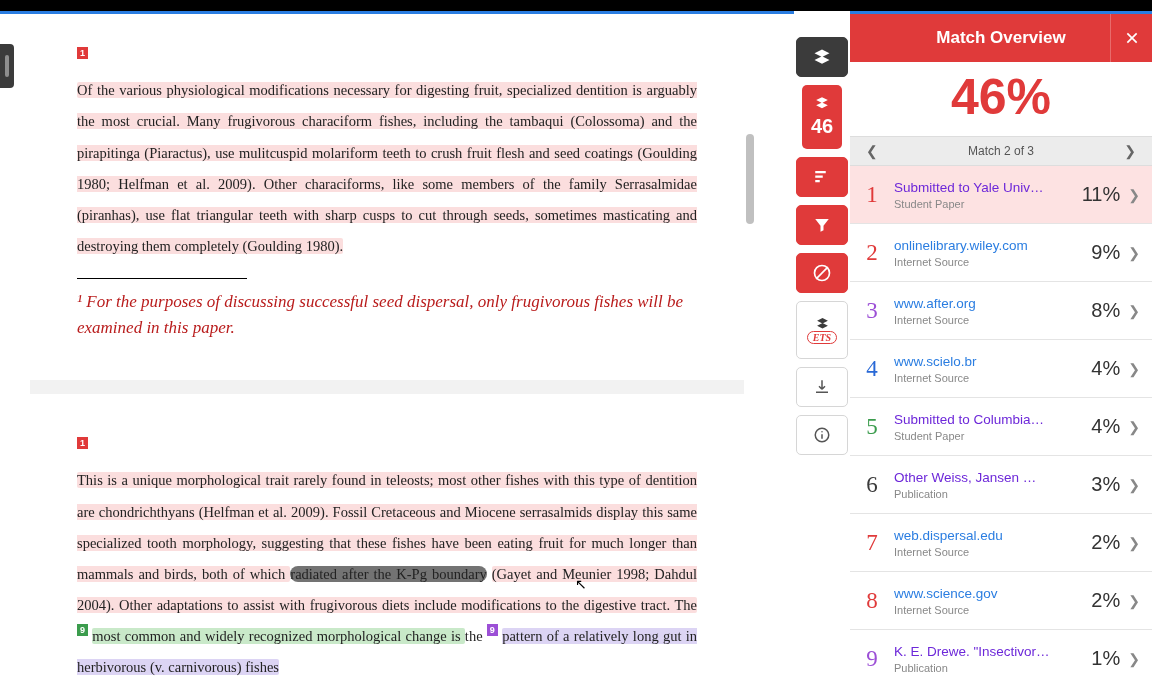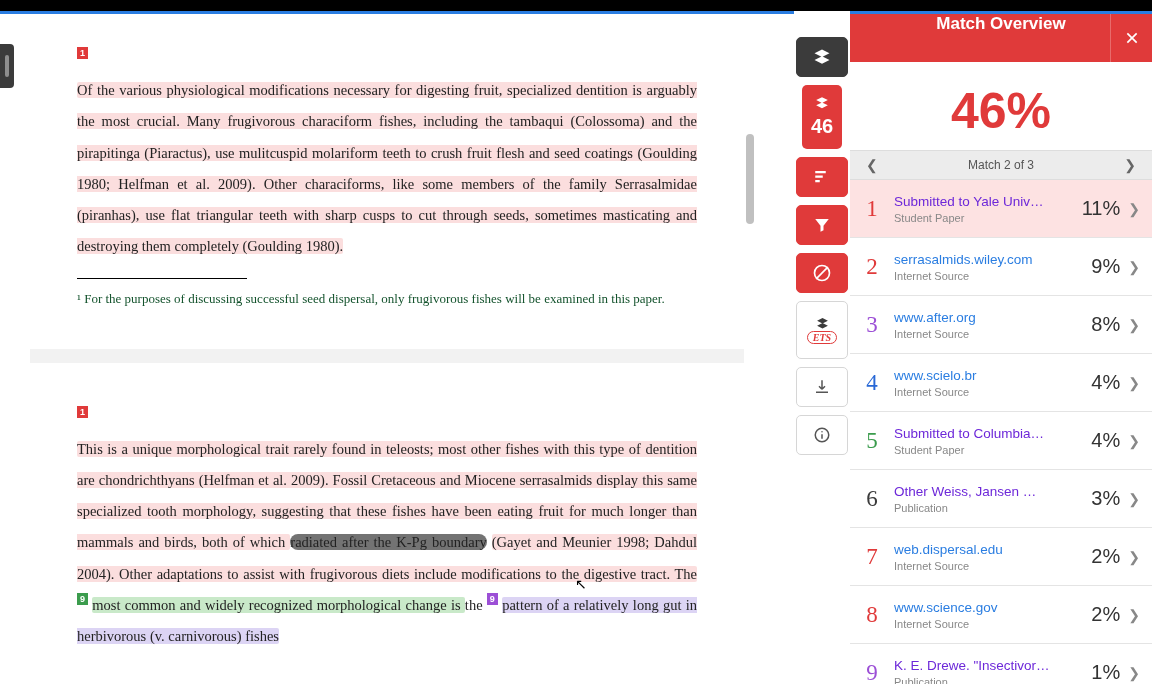--- a/index.html
+++ b/index.html
@@ -19,21 +19,21 @@
 
   .page {
     width: 620px; margin: 0 auto; background: #fff; padding: 30px 0 40px;
     font-family: Georgia, 'Times New Roman', serif; color: #222;
   }
   .page p {
     font-size: 14.5px; line-height: 2.15; text-align: justify;
   }
   .page-sep { height: 14px; background: #f2f2f2; margin: 0 -200px; }
   .footnote {
-    font-size: 13px; line-height: 1.5; color: #14532d; font-family: Georgia, serif;
+    font-size: 17px; line-height: 1.5; color: #b91c1c; font-family: Georgia, serif; font-style: italic;
   }
   .hr-line { display: inline-block; }
   .hr-line::after {
     content: ""; display: block; width: 170px; height: 1px; background: #000; margin: 16px 0 6px;
   }
 
   .marker {
     display: inline-block; background: #e03a3a; color: #fff; font-size: 9px;
     font-weight: bold; min-width: 11px; height: 12px; line-height: 12px; text-align: center;
     padding: 0 2px; position: relative; top: -8px; font-family: Arial, sans-serif;
@@ -65,24 +65,24 @@
   }
   .score-btn .mini-ico { font-size: 13px; }
   .score-btn .mini-num { font-size: 20px; font-weight: bold; }
   .tool-btn.red { background: #e03a3a; border-color: #e03a3a; color: #fff; }
   .tool-btn.ets { font-size: 10px; font-style: italic; font-weight: bold; color: #5a5a5a; font-family: Georgia, serif; position: relative; flex-direction: column; gap: 1px; height: 58px; }
   .tool-btn.ets .dense { font-size: 12px; color: #3b3b3b; display: flex; align-items: center; }
   .no-ico svg { width: 20px; height: 20px; stroke: #fff; stroke-width: 2; fill: none; }
 
   
   .match-panel { width: 302px; background: #f6f6f6; display: flex; flex-direction: column; border-top: 3px solid #2a7de1; }
-  .mp-header { background: #e03a3a; color: #fff; display: flex; align-items: flex-start; justify-content: center; height: 48px; position: relative; font-size: 17px; font-weight: 600; }
+  .mp-header { background: #e03a3a; color: #fff; display: flex; align-items: center; justify-content: center; height: 48px; position: relative; font-size: 17px; font-weight: 600; }
   .mp-close { position: absolute; right: 0; top: 0; width: 42px; height: 48px; display: flex; align-items: center; justify-content: center; cursor: pointer; border-left: 1px solid rgba(255,255,255,.25); }
   .mp-close svg { width: 16px; height: 16px; stroke: #fff; stroke-width: 2.5; }
-  .mp-pct { background: #fff; text-align: center; color: #e03a3a; font-size: 50px; font-weight: 700; padding: 20px 0 10px; }
+  .mp-pct { background: #fff; text-align: center; color: #e03a3a; font-size: 50px; font-weight: 700; padding: 6px 0 10px; }
   .mp-nav { height: 30px; background: #ececec; display: flex; align-items: center; justify-content: space-between; padding: 0 10px; color: #555; font-size: 12px; border-top: 1px solid #ddd; border-bottom: 1px solid #ddd; }
   .mp-nav .chev { cursor: pointer; font-size: 14px; color: #666; padding: 2px 6px; }
   .mp-list { flex: 1; overflow-y: auto; }
 
   .src-row { display: flex; align-items: center; height: 58px; border-bottom: 1px solid #e4e4e4; background: #fff; padding: 0 8px 0 0; cursor: pointer; }
   .src-row.active { background: #fde2e2; }
   .src-num { width: 44px; text-align: center; font-size: 23px; font-weight: 300; font-family: Georgia, serif; color: #e03a3a; }
   .src-num.n2 { color: #e03a3a; }
   .src-num.n3 { color: #9c4fd6; }
   .src-num.n4 { color: #2868d6; }
@@ -223,21 +223,21 @@
             <div class="src-info">
               <div class="src-title">Submitted to Yale Univ…</div>
               <div class="src-sub">Student Paper</div>
             </div>
             <div class="src-pct">11%</div>
             <div class="src-chev">❯</div>
           </div>
           <div class="src-row">
             <div class="src-num n2">2</div>
             <div class="src-info">
-              <div class="src-title link">serrasalmids.wiley.com</div>
+              <div class="src-title link">onlinelibrary.wiley.com</div>
               <div class="src-sub">Internet Source</div>
             </div>
             <div class="src-pct">9%</div>
             <div class="src-chev">❯</div>
           </div>
           <div class="src-row">
             <div class="src-num n3">3</div>
             <div class="src-info">
               <div class="src-title link">www.after.org</div>
               <div class="src-sub">Internet Source</div>

